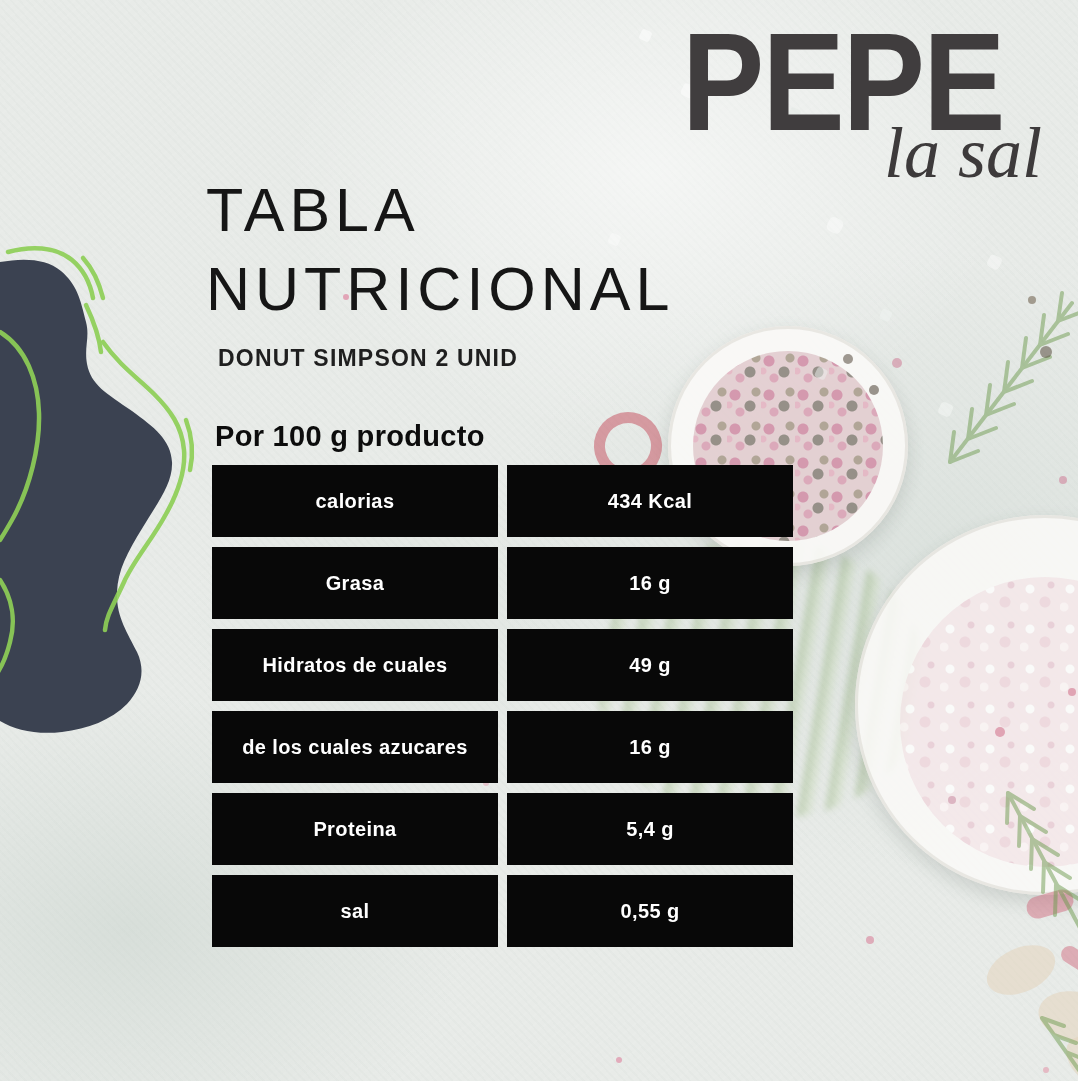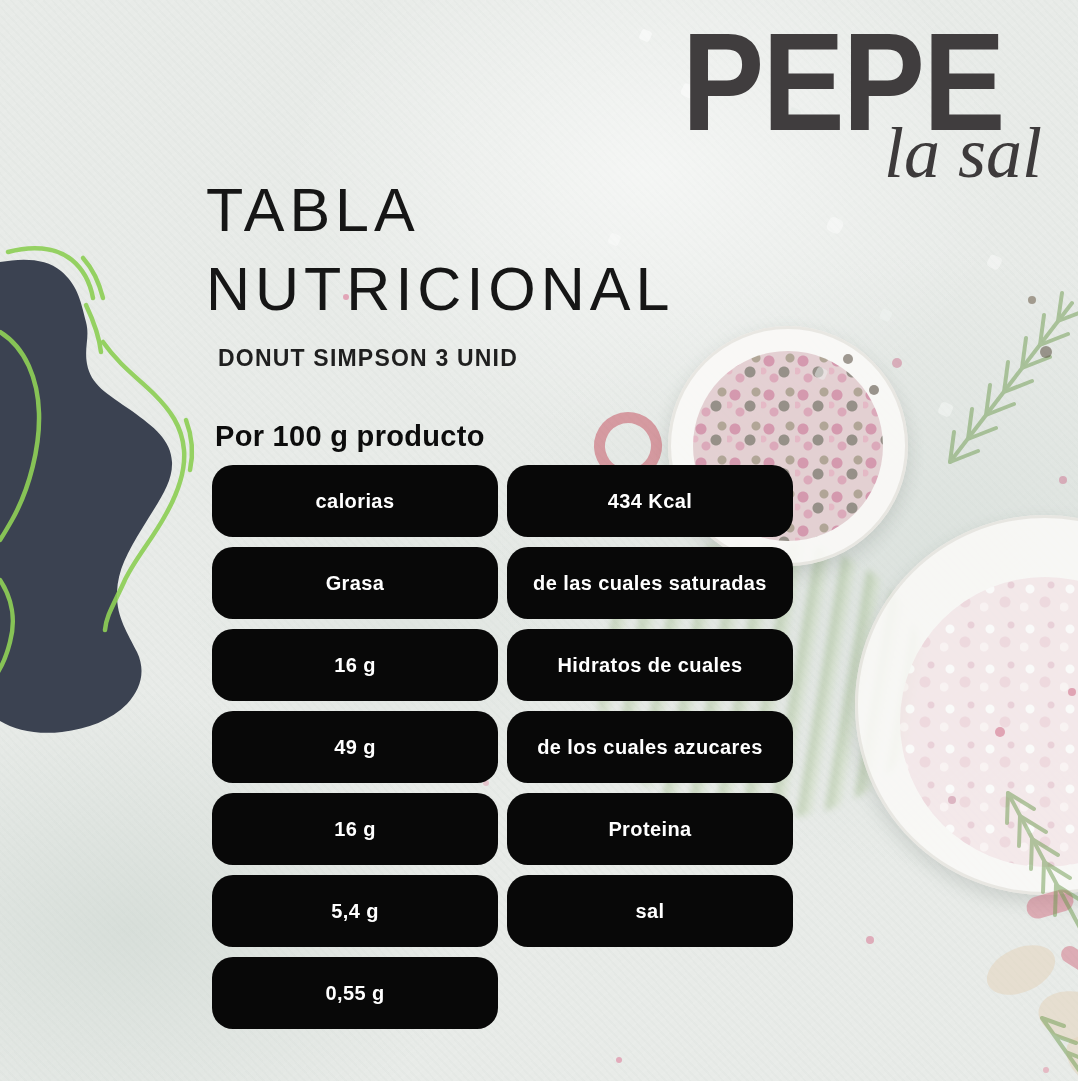--- a/index.html
+++ b/index.html
@@ -74,21 +74,21 @@
   .page-title{position:absolute;left:206px;top:137px;font-size:61px;font-weight:300;
     letter-spacing:5px;line-height:79px;color:#161616;margin-top:34px;}
   .product-name{position:absolute;left:218px;top:345px;font-size:23px;font-weight:600;
     letter-spacing:1.2px;color:#1f1f1f;}
   .serving-label{position:absolute;left:215px;top:420px;font-size:29px;font-weight:800;
     letter-spacing:.3px;color:#0c0c0c;}
   
   .ntable{position:absolute;left:212px;top:465px;display:grid;
     grid-template-columns:286px 286px;column-gap:9px;row-gap:10px;}
   .cell{height:72px;background:#080808;color:#fff;display:flex;align-items:center;
-    justify-content:center;font-size:20px;font-weight:700;letter-spacing:.4px;border-radius:21px;}
+    justify-content:center;font-size:20px;font-weight:700;letter-spacing:.4px;}
 </style>
 </head>
 <body>
 
 <div id="canvas">
 
   <div class="photo">
     <div class="greenery"></div>
     <div class="bowl bowl-pepper">
       <div class="pepper-fill"></div>
@@ -152,28 +152,27 @@
     </g>
   </svg>
 
   <div class="brand-name">PEPE</div>
   <div class="brand-tagline">la sal</div>
 
   <div class="page-title">
     <div>TABLA</div>
     <div>NUTRICIONAL</div>
   </div>
-  <div class="product-name">DONUT SIMPSON 3 UNID</div>
+  <div class="product-name">DONUT SIMPSON 2 UNID</div>
   <div class="serving-label">Por 100 g producto</div>
 
   <div class="ntable">
     <div class="cell">calorias</div>
     <div class="cell">434 Kcal</div>
     <div class="cell">Grasa</div>
-    <div class="cell">de las cuales saturadas</div>
     <div class="cell">16 g</div>
     <div class="cell">Hidratos de cuales</div>
     <div class="cell">49 g</div>
     <div class="cell">de los cuales azucares</div>
     <div class="cell">16 g</div>
     <div class="cell">Proteina</div>
     <div class="cell">5,4 g</div>
     <div class="cell">sal</div>
     <div class="cell">0,55 g</div>
   </div>

